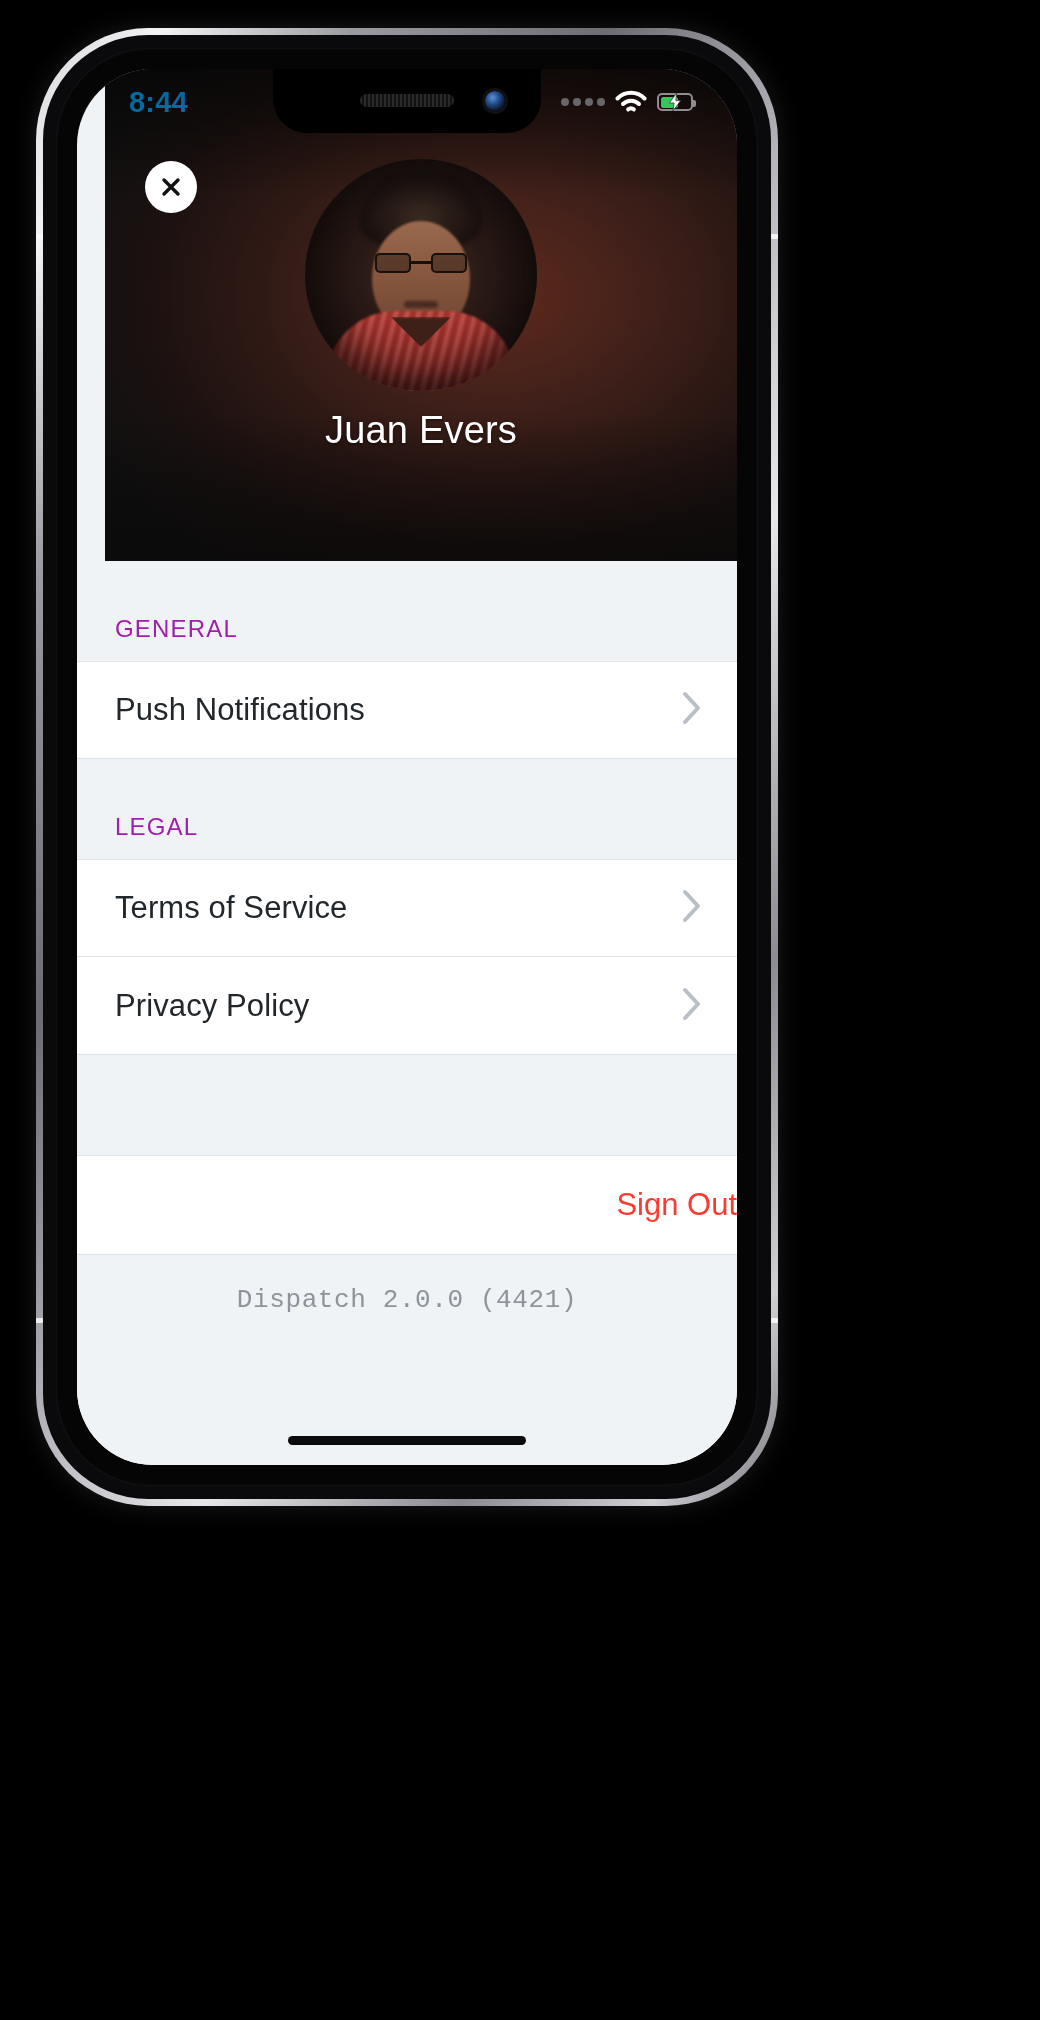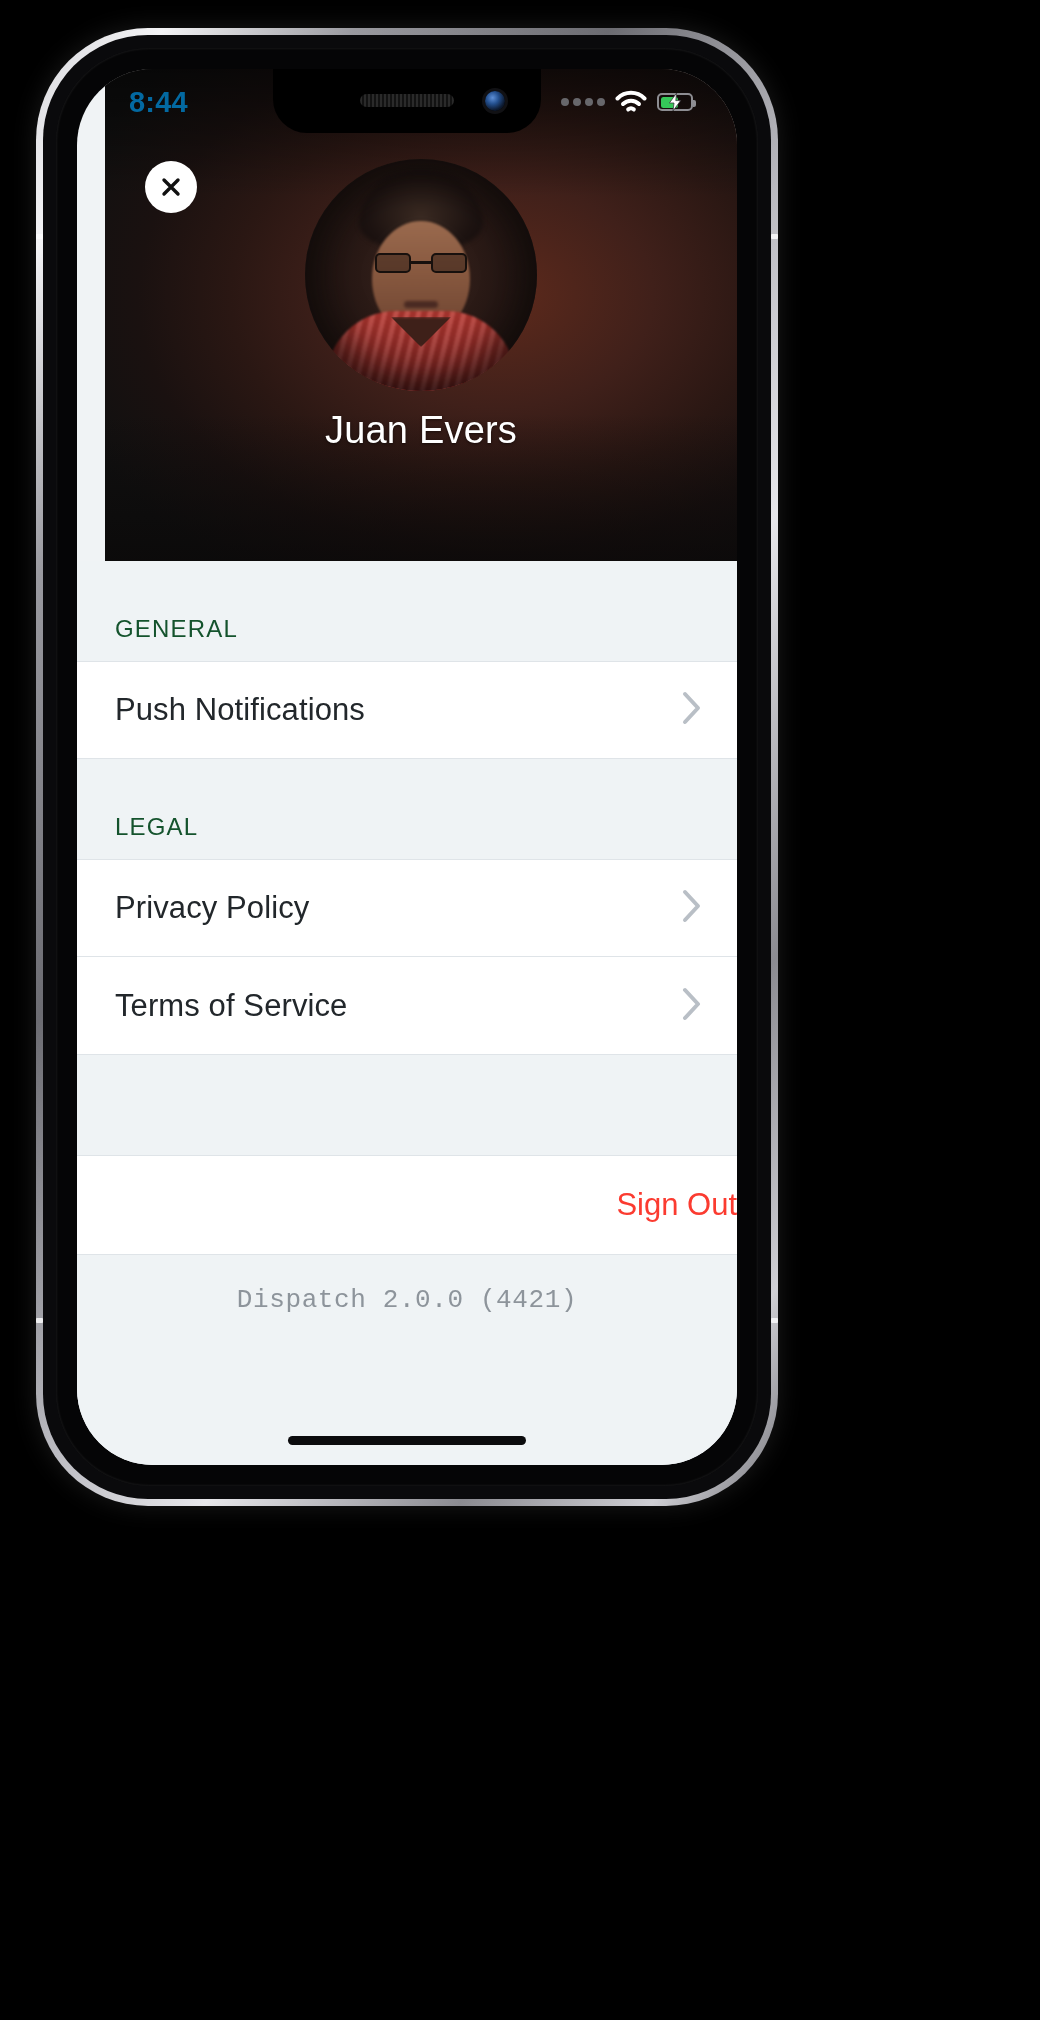--- a/index.html
+++ b/index.html
@@ -346,21 +346,21 @@
     top: 492px;
     bottom: 0;
     background: #eff3f5;
     overflow: hidden;
   }
   .section-head {
     height: 100px;
     display: flex;
     align-items: flex-end;
     padding: 0 0 18px 38px;
-    color: #14532d;
+    color: #a21caf;
     font-size: 24px;
     letter-spacing: 1.2px;
     background: #eff3f5;
     box-sizing: border-box;
   }
   .rows { background: #ffffff; }
   .row {
     position: relative;
     height: 98px;
     display: flex;
@@ -484,37 +484,37 @@
                 </span>
               </div>
 
 
             </div>
 
             <div class="section-head">LEGAL</div>
             <div class="rows">
 
               <div class="row">
+                <span class="row-label">Terms of Service</span>
+                <span class="chev">
+                  <svg width="22" height="36" viewBox="0 0 22 36">
+                    <path d="M4 4 L17 18 L4 32" fill="none" stroke="#b9bfc6" stroke-width="4" stroke-linecap="round" stroke-linejoin="round"></path>
+                  </svg>
+                </span>
+              </div>
+
+              <div class="row">
                 <span class="row-label">Privacy Policy</span>
                 <span class="chev">
                   <svg width="22" height="36" viewBox="0 0 22 36">
                     <path d="M4 4 L17 18 L4 32" fill="none" stroke="#b9bfc6" stroke-width="4" stroke-linecap="round" stroke-linejoin="round"></path>
                   </svg>
                 </span>
               </div>
 
-              <div class="row">
-                <span class="row-label">Terms of Service</span>
-                <span class="chev">
-                  <svg width="22" height="36" viewBox="0 0 22 36">
-                    <path d="M4 4 L17 18 L4 32" fill="none" stroke="#b9bfc6" stroke-width="4" stroke-linecap="round" stroke-linejoin="round"></path>
-                  </svg>
-                </span>
-              </div>
-
             </div>
 
             <div class="gap-block"></div>
 
             <div class="signout-row">
               <span class="signout-label">Sign Out</span>
             </div>
 
             <div class="version">Dispatch 2.0.0 (4421)</div>
           </div>

